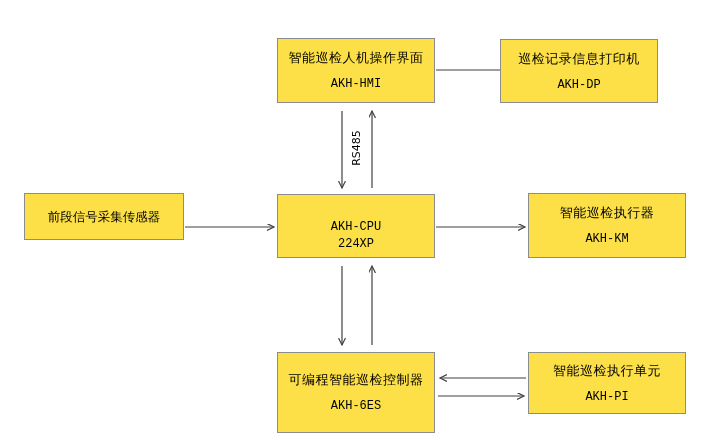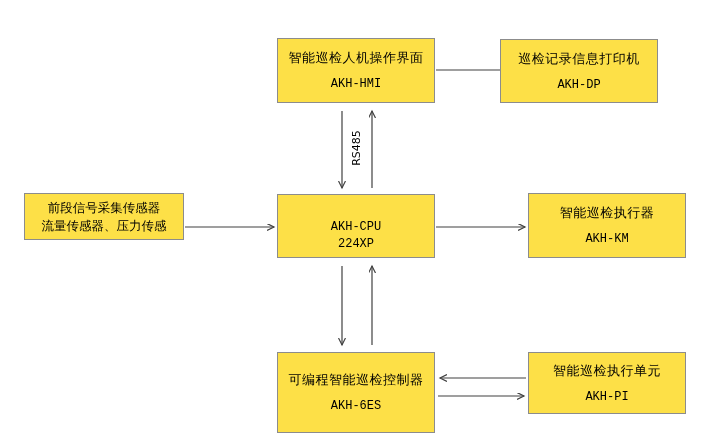--- a/index.html
+++ b/index.html
@@ -103,21 +103,20 @@
     <line x1="372" y1="345" x2="372" y2="266" stroke="#404040" stroke-width="1.2" marker-end="url(#ah)"></line>
 
     <line x1="526" y1="378" x2="440" y2="378" stroke="#404040" stroke-width="1.2" marker-end="url(#ah)"></line>
     <line x1="438" y1="396" x2="524" y2="396" stroke="#404040" stroke-width="1.2" marker-end="url(#ah)"></line>
   </svg>
 
   <div class="bus-label">RS485</div>
 
   <div class="node n-sensor">
     <div class="sensor-line">前段信号采集传感器</div>
-    <div class="sensor-line">流量传感器、压力传感</div>
   </div>
 
   <div class="node n-hmi">
     <div class="title">智能巡检人机操作界面</div>
     <div class="model">AKH-HMI</div>
   </div>
 
   <div class="node n-printer">
     <div class="title">巡检记录信息打印机</div>
     <div class="model">AKH-DP</div>

